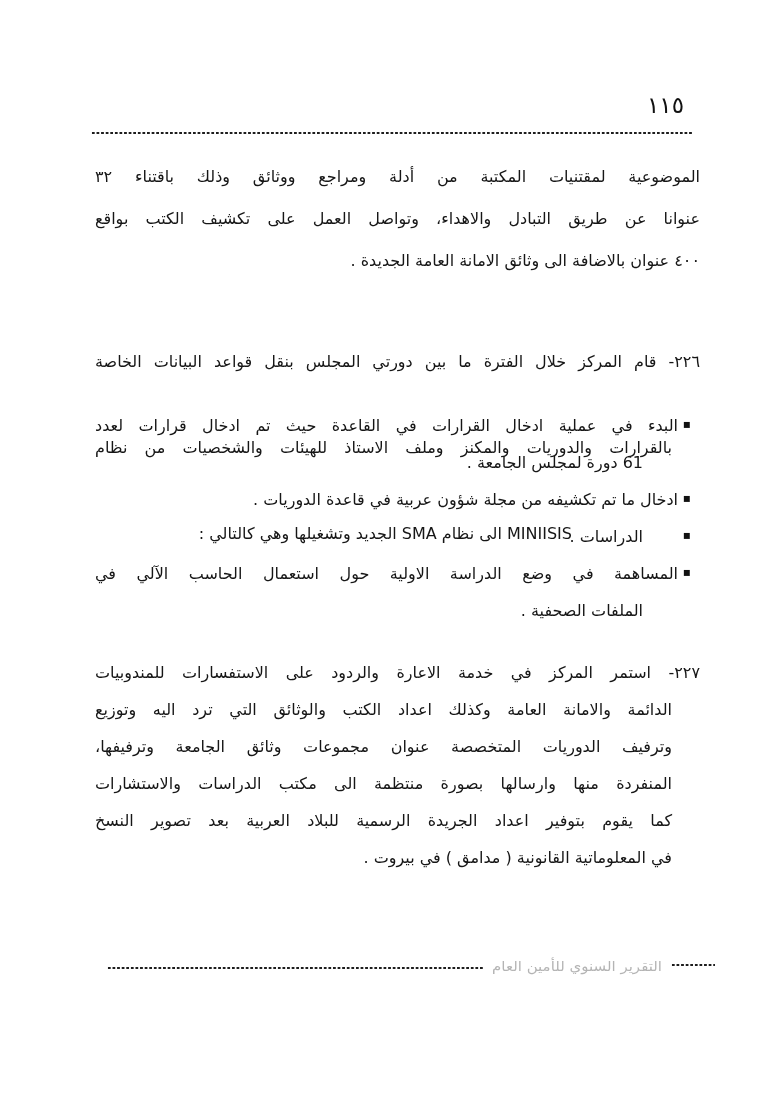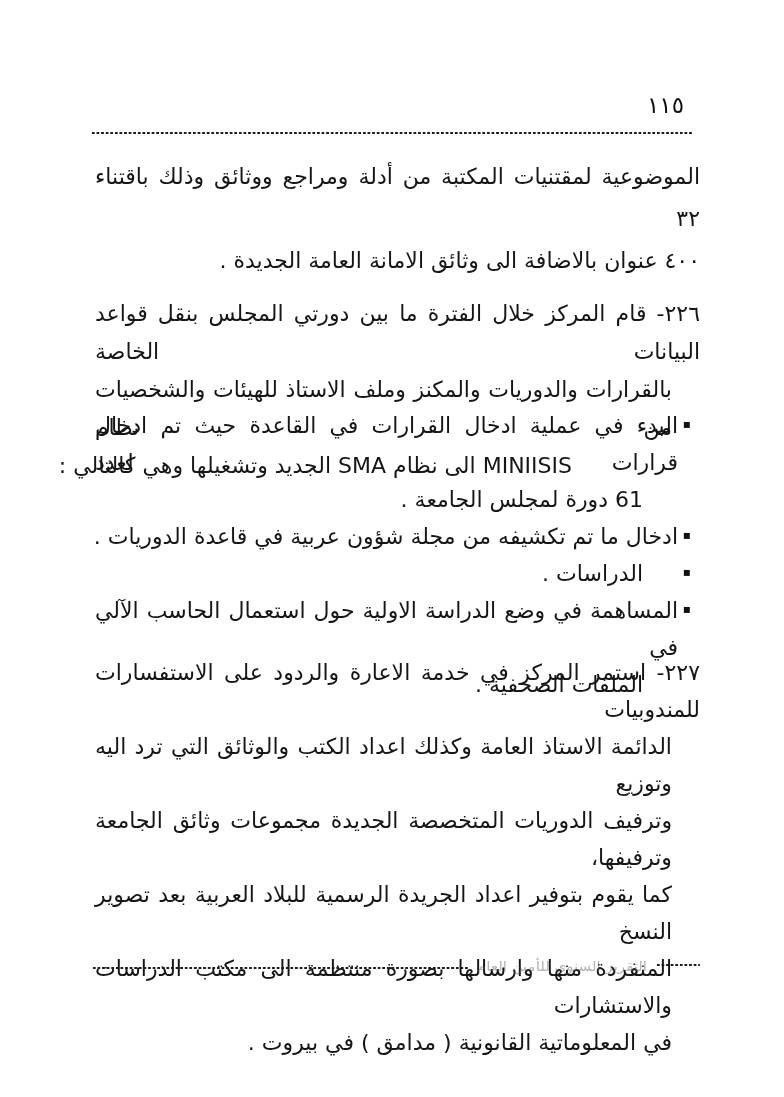--- a/index.html
+++ b/index.html
@@ -23,42 +23,42 @@
   .dots{
     height:5px;
     background-image:radial-gradient(circle,#1d1d1d 1.1px,transparent 1.3px);
     background-size:4.6px 4.4px;
     background-repeat:repeat-x;
     background-position:0 55%;
   }
   #rule-top{top:131px;right:91px;width:602px;}
   
   .col{right:84px;width:605px;box-sizing:border-box;}
-  .line{font-size:22px;white-space:nowrap;}
+  .line{font-size:16px;white-space:nowrap;}
   .j{text-align:justify;text-align-last:justify;white-space:normal;}
   .endl{text-align:right;text-align-last:right;}
   #intro{top:156px;}
   #intro .line{line-height:42px;}
   #p226{top:295px;padding-right:28px;}
-  #p226 .line{line-height:38px;}
+  #p226 .line{line-height:38px;margin-top:48px;}
   #p227{top:654px;padding-right:28px;}
   #p227 .line{line-height:37px;}
   .hang-first{margin-right:-28px;}
   .minis{margin-right:100px;text-align:right;text-align-last:right;}
   #bullets{top:407px;}
   .bullet{position:relative;padding-right:57px;box-sizing:border-box;}
   .bullet .line{line-height:37px;}
   .b-first{margin-right:-35px;}
   .marker{
     position:absolute;right:9px;top:11px;
     font-size:12px;line-height:1;color:#111;
   }
   
   #footer{
-    top:957px;right:84px;width:608px;
+    top:957px;right:69px;width:608px;
     display:flex;direction:ltr;align-items:center;gap:9px;
   }
   #footer .grow{flex:1;}
   #footer .short{width:44px;margin-bottom:6px;}
   .stamp{
     direction:rtl;white-space:nowrap;
     font-size:15px;color:#5a5a5a;
     opacity:.45;filter:blur(.55px);
     transform:scaleY(.92);
     letter-spacing:1px;
@@ -69,20 +69,21 @@
 <body>
 
 <div class="page">
 
   <div class="abs" id="pagenum">١١٥</div>
 
   <div class="abs dots" id="rule-top"></div>
 
   <div class="abs col" id="intro">
     <div class="line j">الموضوعية لمقتنيات المكتبة من أدلة ومراجع ووثائق وذلك باقتناء ٣٢</div>
+    <div class="line j">عنوانا عن طريق التبادل والاهداء، وتواصل العمل على تكشيف الكتب بواقع</div>
     <div class="line endl">٤٠٠ عنوان بالاضافة الى وثائق الامانة العامة الجديدة .</div>
   </div>
 
   <div class="abs col" id="p226">
     <div class="line j hang-first">٢٢٦- قام المركز خلال الفترة ما بين دورتي المجلس بنقل قواعد البيانات الخاصة</div>
     <div class="line j">بالقرارات والدوريات والمكنز وملف الاستاذ للهيئات والشخصيات من نظام</div>
     <div class="line endl minis">MINIISIS الى نظام SMA الجديد وتشغيلها وهي كالتالي :</div>
   </div>
 
   <div class="abs col" id="bullets">
@@ -101,24 +102,24 @@
     </div>
     <div class="bullet">
       <span class="marker">▪</span>
       <div class="line j b-first">المساهمة في وضع الدراسة الاولية حول استعمال الحاسب الآلي في</div>
       <div class="line endl">الملفات الصحفية .</div>
     </div>
   </div>
 
   <div class="abs col" id="p227">
     <div class="line j hang-first">٢٢٧- استمر المركز في خدمة الاعارة والردود على الاستفسارات للمندوبيات</div>
-    <div class="line j">الدائمة الاستاذ العامة وكذلك اعداد الكتب والوثائق التي ترد اليه وتوزيع</div>
-    <div class="line j">وترفيف الدوريات المتخصصة الجديدة مجموعات وثائق الجامعة وترفيفها،</div>
+    <div class="line j">الدائمة والامانة العامة وكذلك اعداد الكتب والوثائق التي ترد اليه وتوزيع</div>
+    <div class="line j">وترفيف الدوريات المتخصصة عنوان مجموعات وثائق الجامعة وترفيفها،</div>
+    <div class="line j">المنفردة منها وارسالها بصورة منتظمة الى مكتب الدراسات والاستشارات</div>
     <div class="line j">كما يقوم بتوفير اعداد الجريدة الرسمية للبلاد العربية بعد تصوير النسخ</div>
-    <div class="line j">المنفردة منها وارسالها بصورة منتظمة الى مكتب الدراسات والاستشارات</div>
     <div class="line endl">في المعلوماتية القانونية ( مدامق ) في بيروت .</div>
   </div>
 
   <div class="abs" id="footer">
     <div class="dots grow"></div>
     <div class="stamp">التقرير السنوي للأمين العام</div>
     <div class="dots short"></div>
   </div>
 
 </div>

